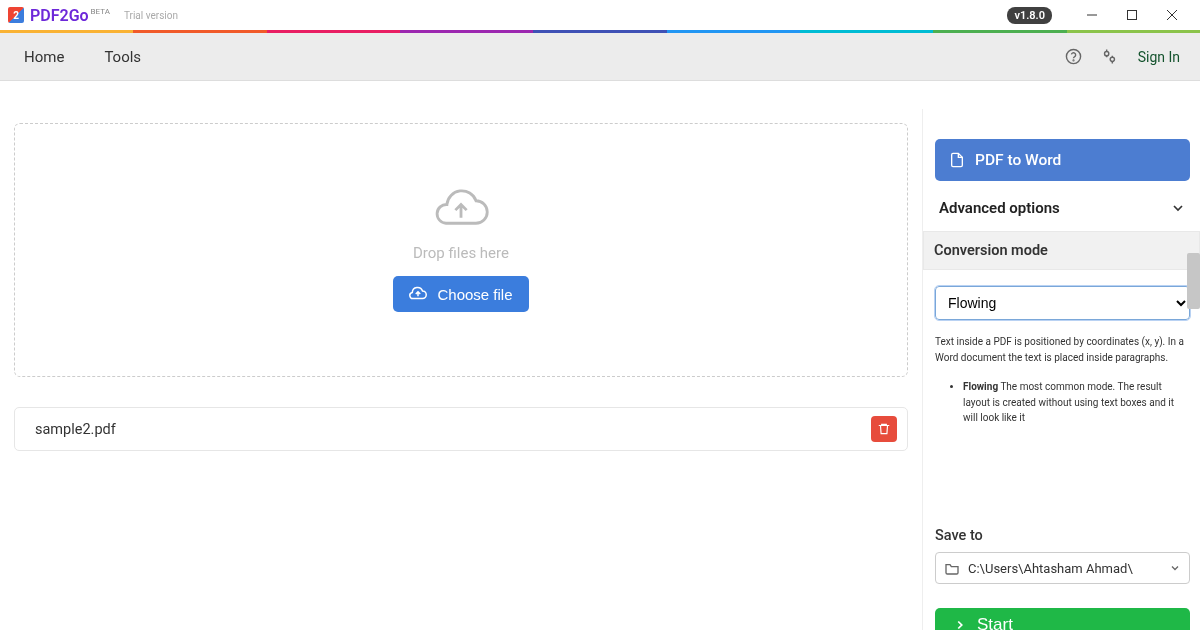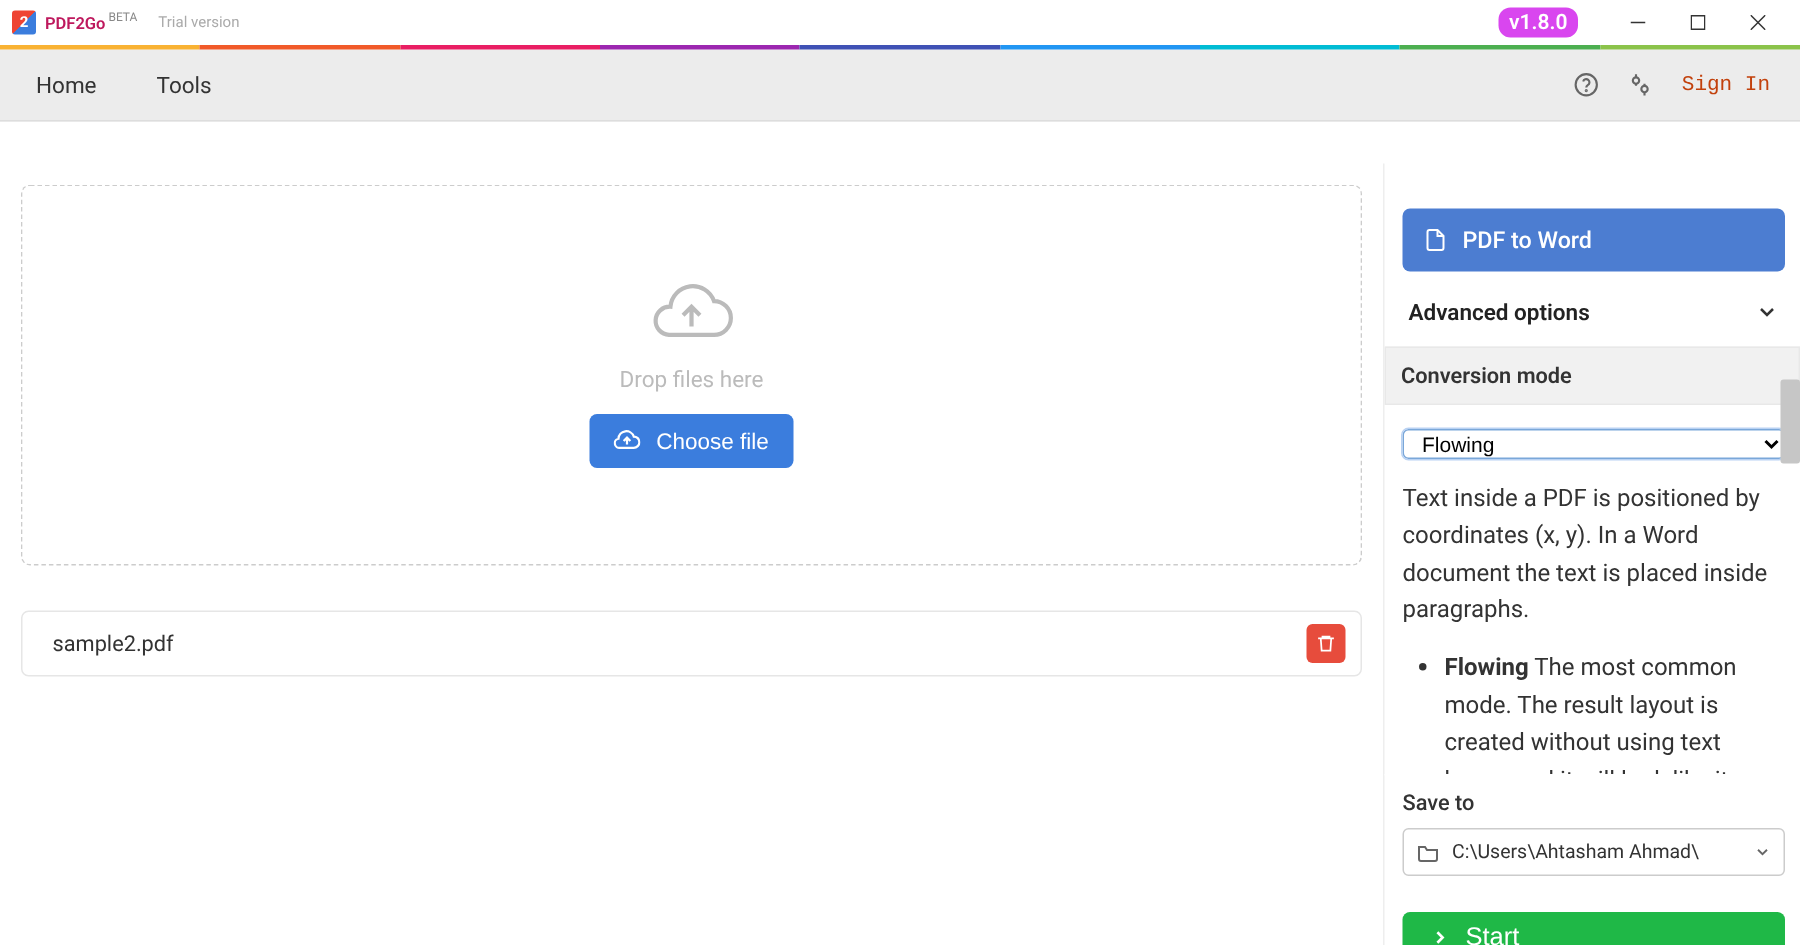--- a/index.html
+++ b/index.html
@@ -1,50 +1,50 @@
 <!DOCTYPE html>
 <html><head>
 <meta charset="utf-8">
 <style>
 * { box-sizing: border-box; margin: 0; padding: 0; }
 html, body { width: 1200px; height: 630px; overflow: hidden; font-family: -apple-system, BlinkMacSystemFont, "Segoe UI", Roboto, Arial, sans-serif; font-size: 14px; color: #333; background: #fff; }
 .titlebar { height: 30px; display: flex; align-items: center; padding: 0 8px; background: #fff; }
 .logo-box { width: 16px; height: 16px; margin-right: 6px; background: linear-gradient(135deg,#e43 0%,#e43 50%,#3b7ddd 50%,#3b7ddd 100%); border-radius: 2px; display:flex; align-items:center; justify-content:center;}
 .logo-box span{color:#fff;font-size:10px;font-weight:bold;}
-.app-name { font-size: 11px; font-weight: 600; color: #be185d; }
+.app-name { font-size: 16px; font-weight: 600; color: #6d28d9; }
 .app-beta { font-size: 8px; color: #888; margin-left: 2px; position: relative; top:-4px;}
 .trial { font-size: 10px; color: #aaa; margin-left: 14px; }
 .tb-spacer { flex: 1; }
-.version-badge { background: #d946ef; color: #fff; font-size: 14px; font-weight: 600; padding: 2px 7px; border-radius: 8px; margin-right: 20px; }
+.version-badge { background: #404040; color: #fff; font-size: 11px; font-weight: 600; padding: 2px 7px; border-radius: 8px; margin-right: 20px; }
 .win-btn { width: 40px; height: 30px; display: flex; align-items: center; justify-content: center; color: #444; }
 .win-btn svg { width: 10px; height: 10px; stroke: #333; stroke-width: 1; fill: none; }
 .rainbow { height: 3px; display:flex; }
 .rainbow div{flex:1;}
 .menubar { height: 48px; background: #ececec; display: flex; align-items: center; padding: 0 16px; border-bottom: 1px solid #ddd;}
 .menu-item { padding: 0 20px; font-size: 15px; color: #333; cursor: pointer; }
 .menu-item:first-child{padding-left:8px;}
 .menubar-spacer { flex: 1; }
 .menubar-icon { width: 20px; height: 20px; margin: 0 8px; display:flex; align-items:center; justify-content:center; color:#666; cursor:pointer;}
-.signin { margin-left: 10px; margin-right:4px; font-size: 14px; color: #c2410c; cursor:pointer;font-family:Liberation Mono, monospace;}
+.signin { margin-left: 10px; margin-right:4px; font-size: 14px; color: #14532d; cursor:pointer;}
 .body { display: flex; height: calc(630px - 30px - 3px - 36px); }
 .left { flex: 1; padding: 14px; overflow: auto; border-right:1px solid #eee;margin-top:28px;}
 .dropzone { border: 1.5px dashed #ccc; border-radius: 6px; height: 254px; display: flex; flex-direction: column; align-items: center; justify-content: center; }
 .cloud-icon { color: #bbb; }
 .drop-text { color: #bbb; font-size: 15px; margin-top: 8px; }
 .choose-btn { margin-top: 14px; background: #3b7ddd; color: #fff; border: none; border-radius: 5px; padding: 9px 16px; font-size: 15px; display: flex; align-items: center; gap: 10px; cursor: pointer; }
 .file-row { margin-top: 30px; display: flex; align-items: center; border: 1px solid #e6e6e6; border-radius: 5px; padding: 8px 10px 8px 20px; background:#fff;}
 .file-name { flex: 1; font-size: 14.5px; color: #333; }
 .del-btn { width: 26px; height: 26px; background: #e74c3c; border-radius: 4px; display: flex; align-items: center; justify-content: center; color: #fff; cursor:pointer;}
 .right { width: 277px; display:flex; flex-direction:column; position:relative;margin-top:44px;}
 .right-inner{flex:1; overflow:hidden; padding:14px 10px 0 12px; display:flex; flex-direction:column;}
 .badge-btn { background: #4c7dd1; color: #fff; border-radius: 5px; padding: 12px 14px; display: flex; align-items: center; gap: 10px; font-size: 15.5px; font-weight: 500; }
 .adv-row { display: flex; align-items: center; justify-content: space-between; padding: 18px 4px 14px 4px; font-size: 15px; font-weight: 600; color: #222; cursor:pointer;}
 .section-title { background: #f1f1f1; border:1px solid #e8e8e8; padding: 10px 10px; font-size: 14.5px; font-weight: 600; color:#333; margin:0 -10px 0 -12px;}
 .mode-select { margin-top: 16px; width: 100%; height: 34px; border: 1.5px solid #7aa7d9; border-radius: 4px; padding: 0 8px; font-size: 14px; background:#fff; cursor:pointer; outline:1px solid #b9d2f3;}
-.desc { margin-top: 14px; font-size: 16px; color: #333; line-height: 1.55; }
+.desc { margin-top: 14px; font-size: 10px; color: #333; line-height: 1.55; }
 .desc ul { margin-top: 14px; padding-left: 28px; }
 .desc li { margin-bottom: 6px;}
 .saveto-block{padding:10px 10px 8px 12px; border-top:1px solid #fff;}
 .saveto-label { font-size: 14.5px; font-weight: 500; color: #333; margin-bottom:8px;}
 .saveto-select { display:flex; align-items:center; width:100%; height:32px; border:1px solid #ccc; border-radius:4px; padding:0 8px; font-size:13px; color:#333; cursor:pointer; background:#fff;}
 .saveto-select .chev{margin-left:auto;}
 .start-block{padding:16px 10px 0 12px;}
 .start-btn { width: 100%; height: 34px; background: #1fb847; color: #fff; border: none; border-radius: 5px; font-size: 17px; font-weight: 500; display: flex; align-items: center; justify-content: flex-start; padding-left:18px; gap: 10px; cursor:pointer;}
 .scroll-thumb{position:absolute; right:0; top:128px; width:13px; height:56px; background:#c6c6c6; border-radius:2px;}
 </style>

